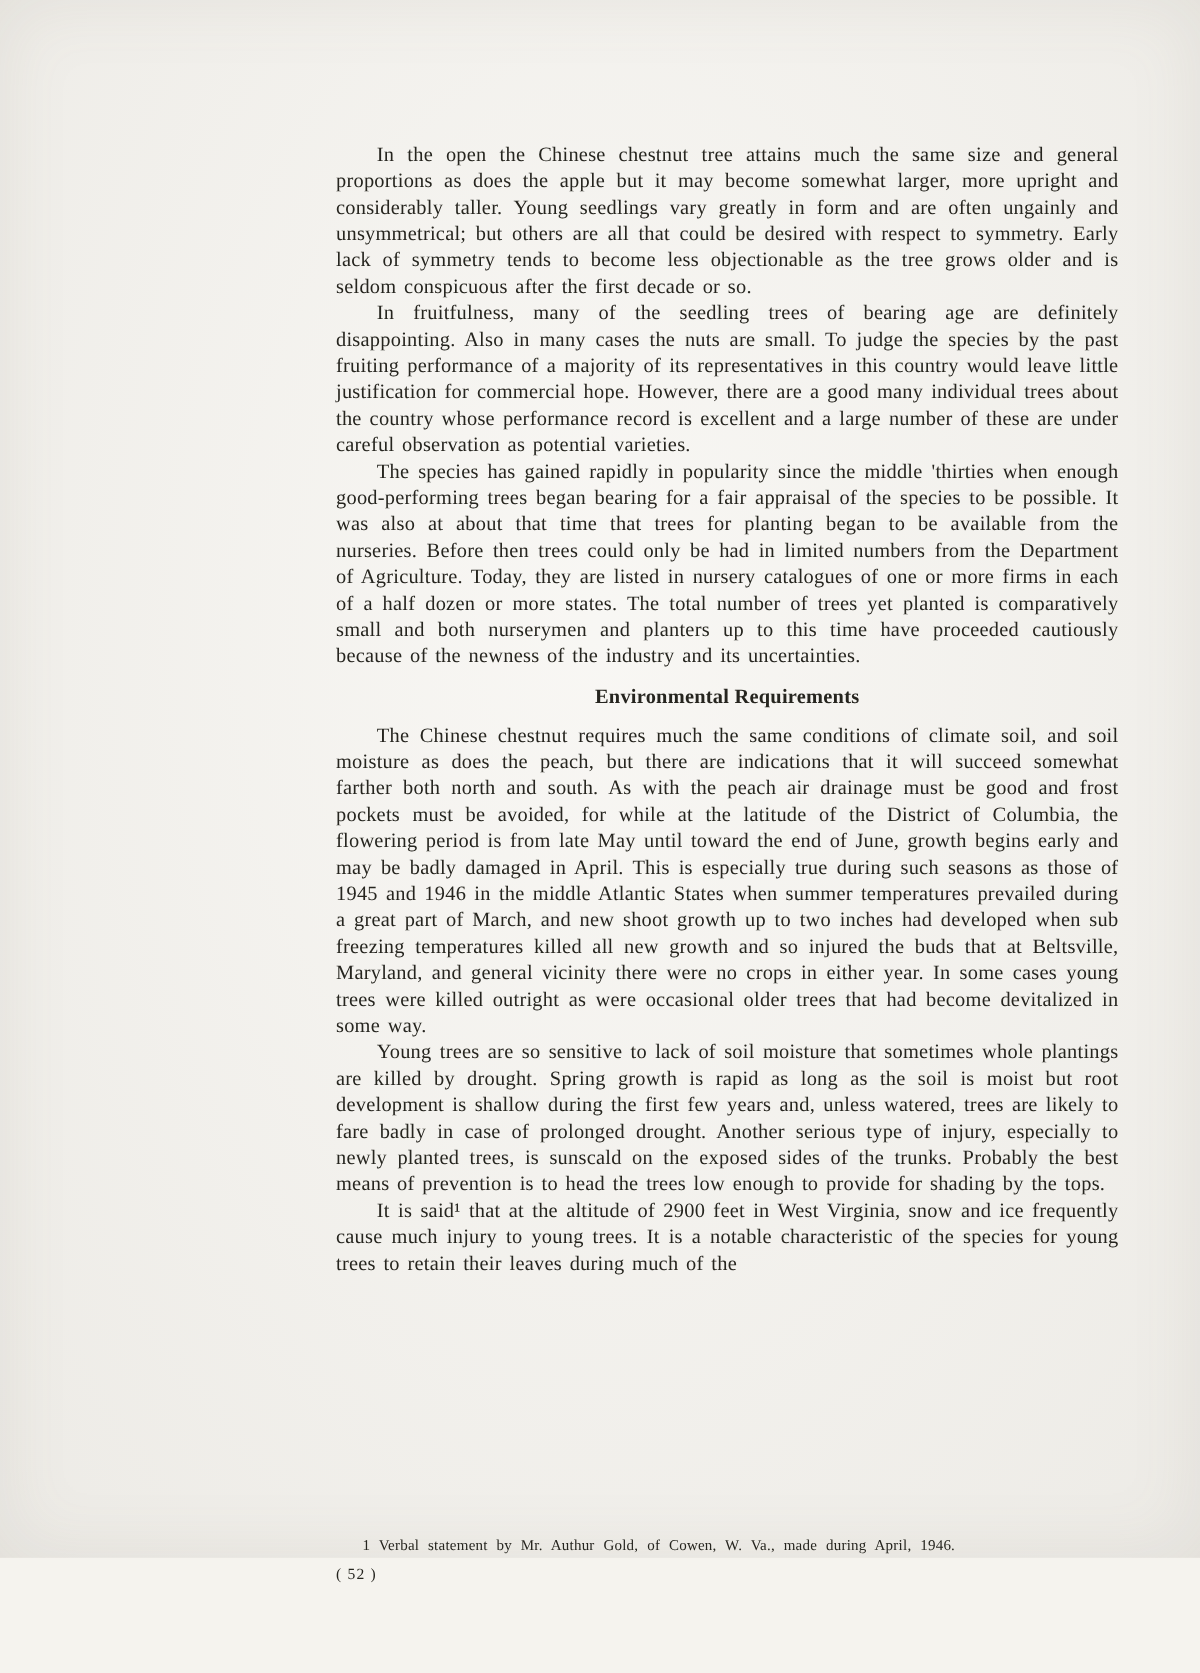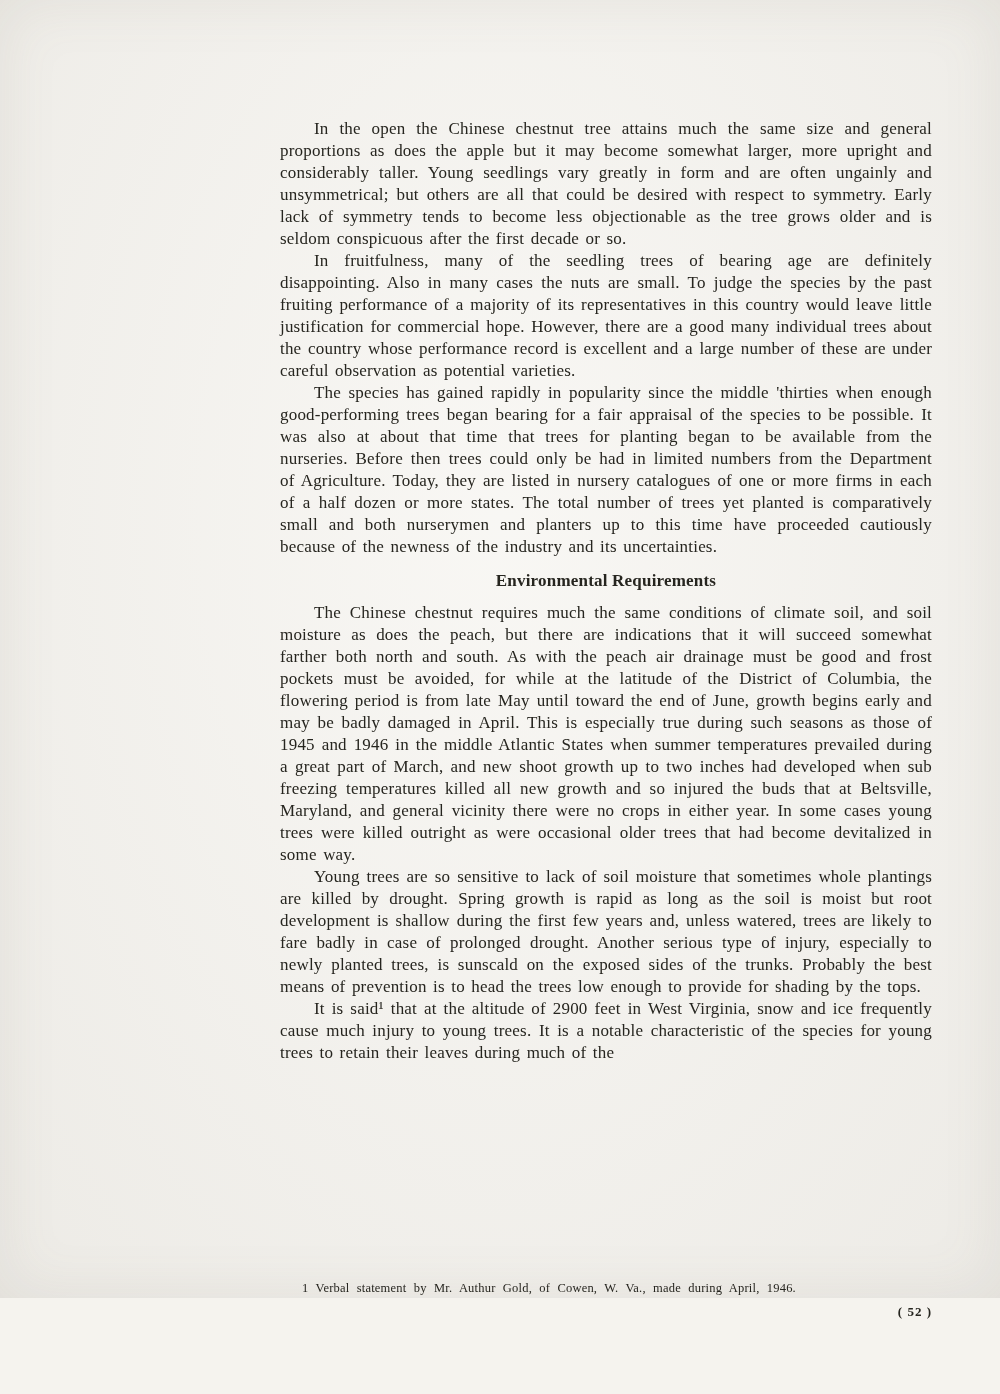--- a/index.html
+++ b/index.html
@@ -55,22 +55,22 @@
     margin: 0 0 0 22px;
     font-size: 12.5px;
     line-height: 16px;
     letter-spacing: 0.2px;
     word-spacing: 4px;
     text-align: left;
   }
   .page-number {
     margin: 8px 0 0 0;
     font-size: 13px;
-    font-weight: bold;
-    text-align: right;
+    font-weight: normal;
+    text-align: left;
     letter-spacing: 1px;
   }
 </style>
 </head>
 <body>
 
 <div class="page">
   <div class="text-block">
     <p class="para">In the open the Chinese chestnut tree attains much the same size and general proportions as does the apple but it may become somewhat larger, more upright and considerably taller. Young seedlings vary greatly in form and are often ungainly and unsymmetrical; but others are all that could be desired with respect to symmetry. Early lack of symmetry tends to become less objectionable as the tree grows older and is seldom conspicuous after the first decade or so.</p>
     <p class="para">In fruitfulness, many of the seedling trees of bearing age are definitely disappointing. Also in many cases the nuts are small. To judge the species by the past fruiting performance of a majority of its representatives in this country would leave little justification for commercial hope. However, there are a good many individual trees about the country whose performance record is excellent and a large number of these are under careful observation as potential varieties.</p>

